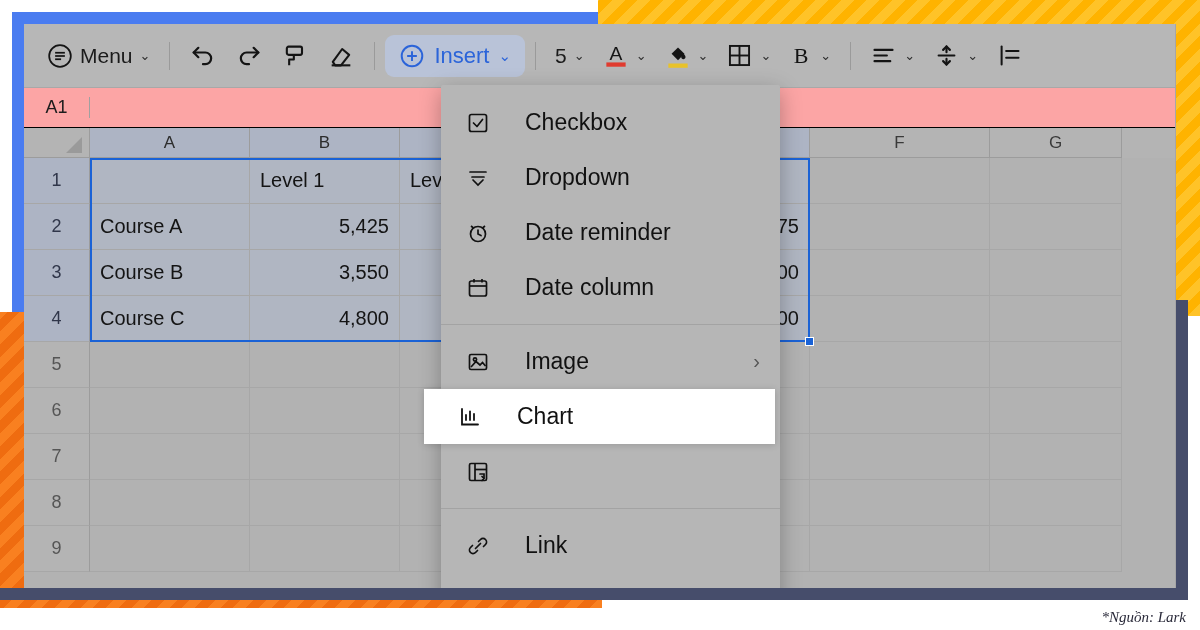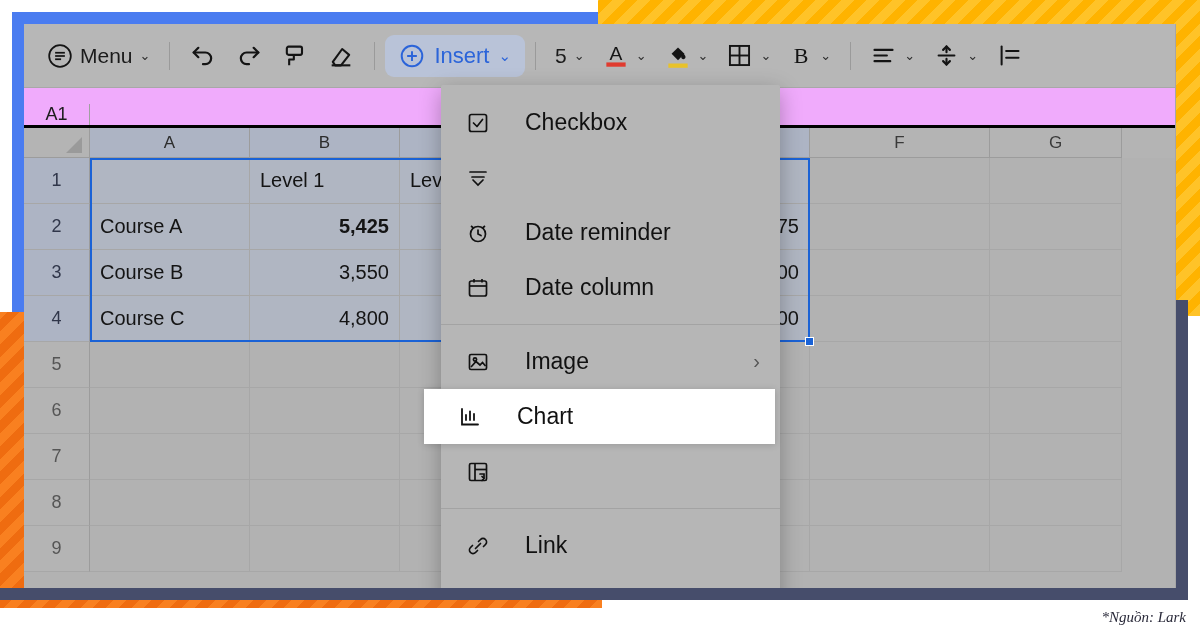--- a/index.html
+++ b/index.html
@@ -71,22 +71,22 @@
     background: #b9c3d8; color: #2b64d9;
     padding: 0 14px; height: 42px; border-radius: 9px;
     font-size: 22px; display:flex; align-items:center; gap:9px;
   }
   .insert-btn .caret { color: #2b64d9; font-size: 15px; }
   .tb-icon { display: inline-flex; align-items: center; justify-content: center; }
   .fontsize { font-size: 21px; color: #1b1b1b; }
 
   
   .namebar {
-    height: 40px; display: flex; align-items: flex-end;
-    background: #f0abfc; border-bottom: 3px solid #000000;
+    height: 40px; display: flex; align-items: center;
+    background: #fca5a5; border-bottom: 1px solid #000000;
   }
   .namebox {
     width: 66px; display: flex; align-items: center; justify-content: center;
     font-size: 18px; color: #1c1c1c; border-right: 1px solid #a0a0a0;
   }
   .formula { flex: 1; }
 
   
   .grid { position: relative; }
   .colheads { display: flex; height: 30px; background: #b4b4b4; }
@@ -351,21 +351,21 @@
             <div class="cell insel" style="width: 150px;">Level 1</div>
             <div class="cell insel" style="width: 150px;">Level 2</div>
             <div class="cell insel" style="width: 150px;">Level 3</div>
             <div class="cell insel" style="width: 110px;">Level 4</div>
             <div class="cell" style="width: 180px;"></div>
             <div class="cell" style="width: 132px;"></div>
           </div>
           <div class="row">
             <div class="rh sel">2</div>
             <div class="cell insel" style="width: 160px;">Course A</div>
-            <div class="cell num insel" style="width: 150px; font-weight: bold;">5,425</div>
+            <div class="cell num insel" style="width: 150px;">5,425</div>
             <div class="cell num insel" style="width: 150px;">5,100</div>
             <div class="cell num insel" style="width: 150px;">4,850</div>
             <div class="cell num insel" style="width: 110px;">4575</div>
             <div class="cell" style="width: 180px;"></div>
             <div class="cell" style="width: 132px;"></div>
           </div>
           <div class="row">
             <div class="rh sel">3</div>
             <div class="cell insel" style="width: 160px;">Course B</div>
             <div class="cell num insel" style="width: 150px;">3,550</div>
@@ -452,20 +452,21 @@
           <span class="mlabel">Checkbox</span>
         </div>
         <div class="mi">
           <span class="micon">
             <svg width="24" height="24" viewBox="0 0 24 24" fill="none" stroke="#111" stroke-width="1.7" stroke-linecap="round">
               <line x1="4" y1="6" x2="20" y2="6"></line>
               <line x1="6" y1="11" x2="18" y2="11"></line>
               <polyline points="7 14 12 19 17 14"></polyline>
             </svg>
           </span>
+          <span class="mlabel">Dropdown</span>
         </div>
         <div class="mi">
           <span class="micon">
             <svg width="24" height="24" viewBox="0 0 24 24" fill="none" stroke="#111" stroke-width="1.7">
               <circle cx="12" cy="13" r="7.5"></circle>
               <polyline points="12 9 12 13 15 14.5" stroke-linecap="round"></polyline>
               <line x1="5" y1="5" x2="7.5" y2="7"></line>
               <line x1="19" y1="5" x2="16.5" y2="7"></line>
             </svg>
           </span>

